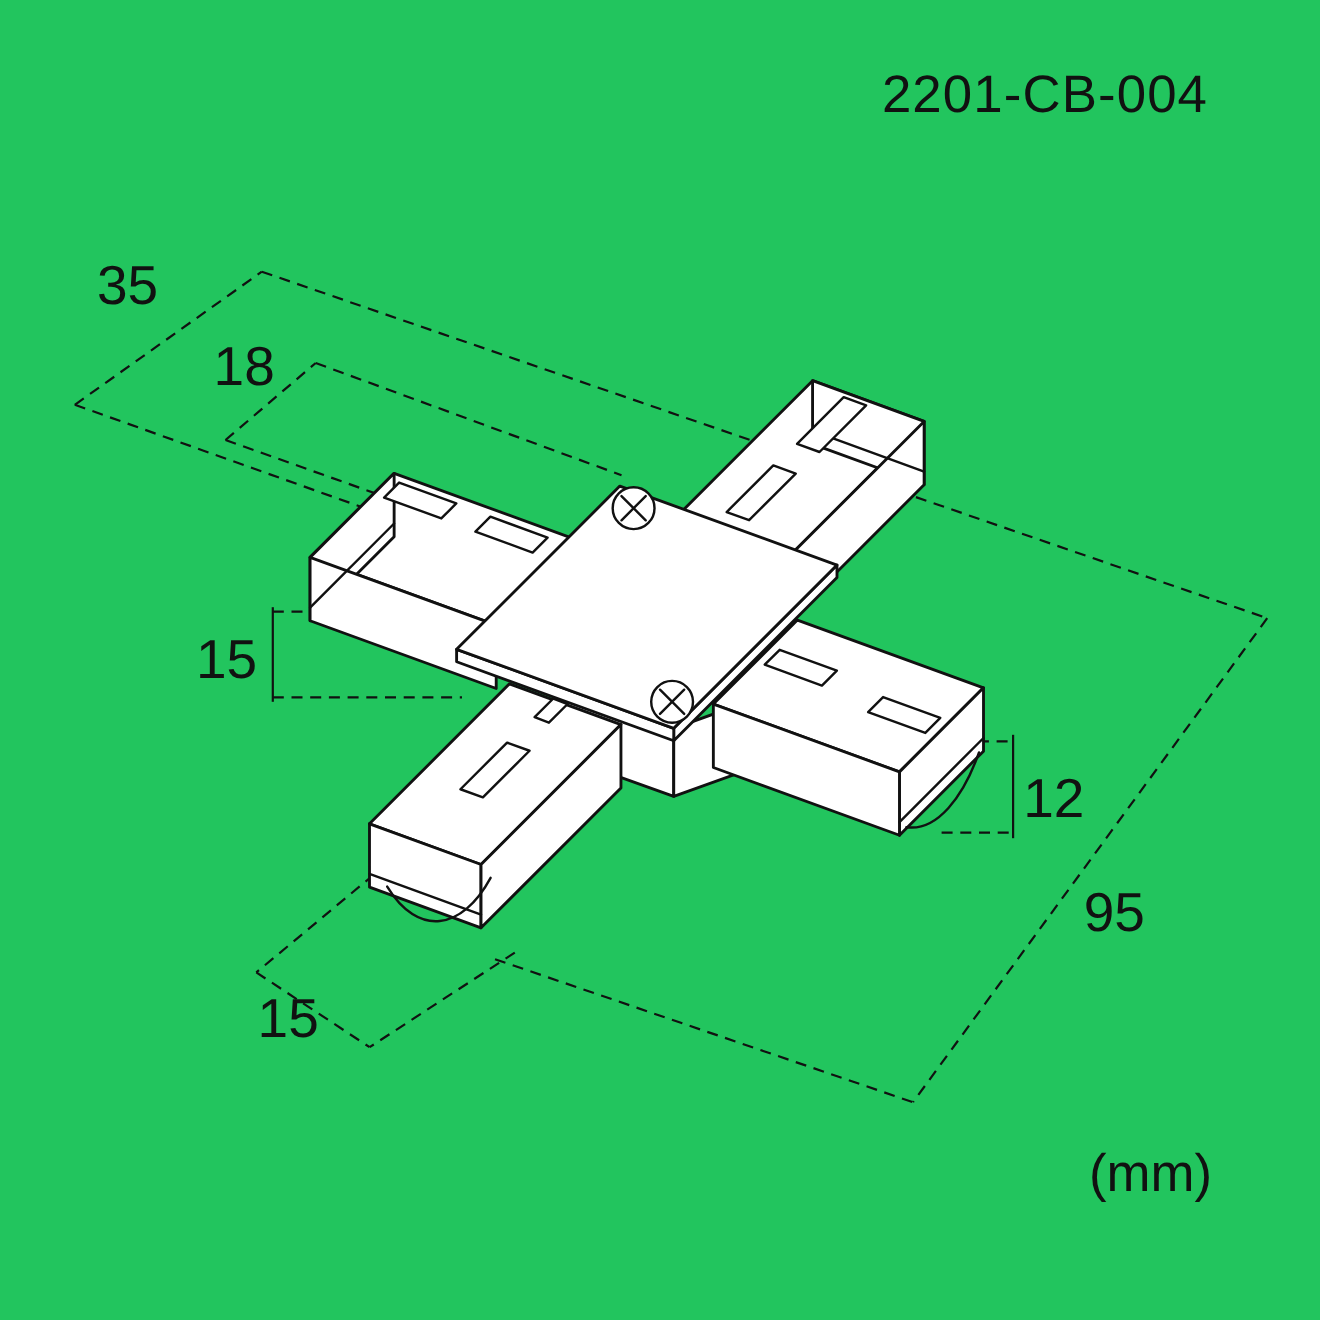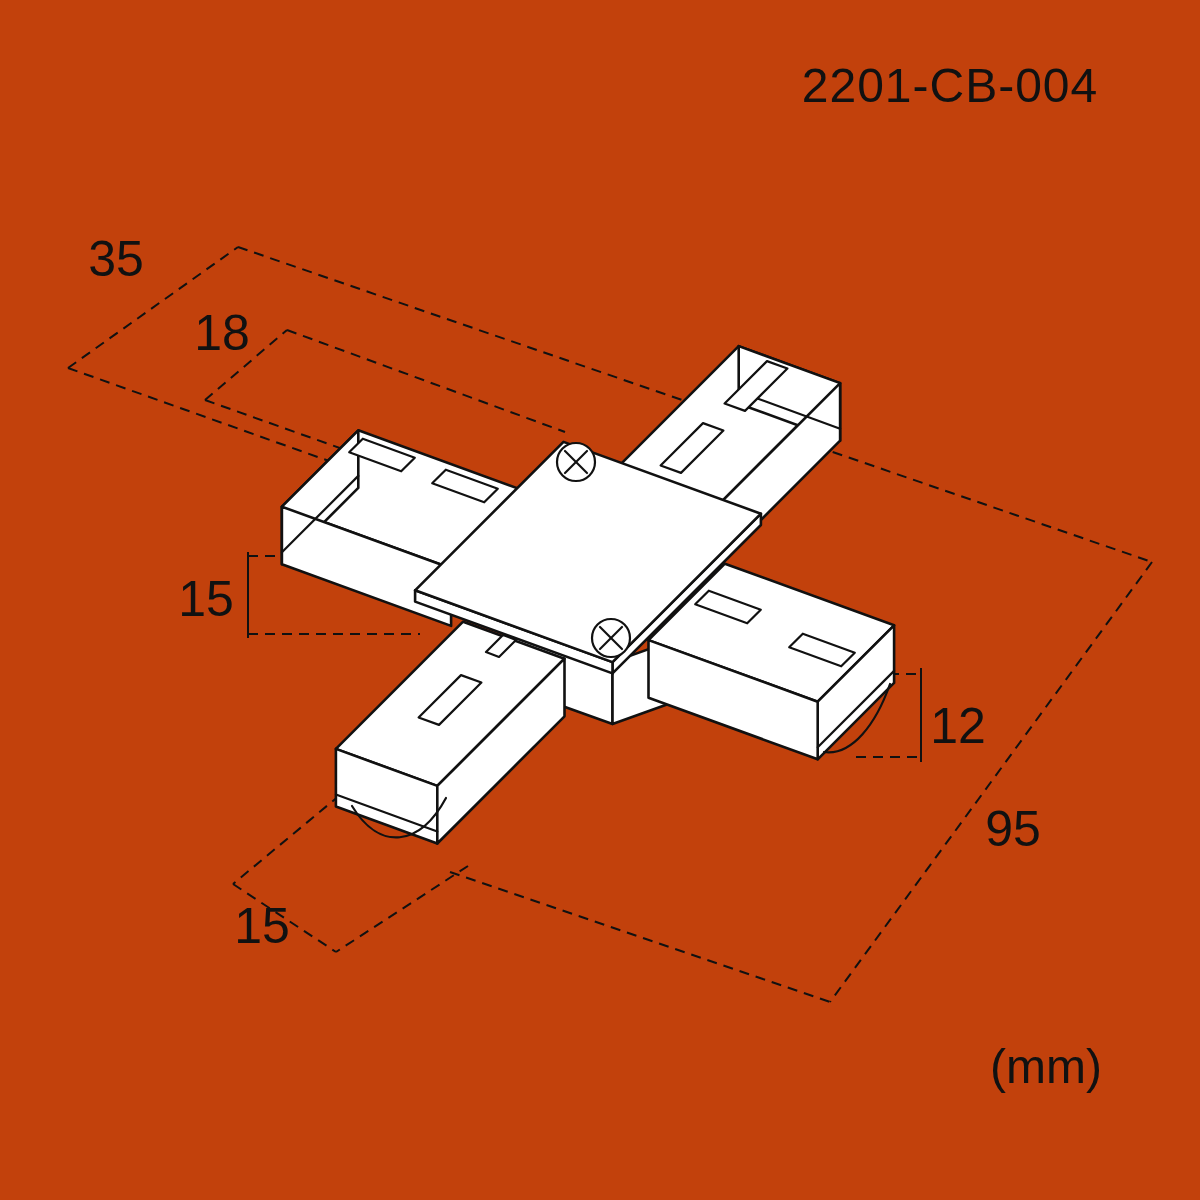--- a/index.html
+++ b/index.html
@@ -1,20 +1,20 @@
 <!DOCTYPE html>
 <html><head>
 <meta charset="utf-8">
 <style>
   html, body { margin: 0; padding: 0; background: #ffffff; }
   .page {
     position: relative;
     width: 1200px;
     height: 1200px;
-    background: #c2410c;
+    background: #22c55e;
     font-family: "Liberation Sans", "DejaVu Sans", sans-serif;
     overflow: hidden;
   }
   svg { display: block; }
   text {
     fill: #111111;
     font-family: "Liberation Sans", "DejaVu Sans", sans-serif;
   }
   .dim-label  { font-size: 50px; }
   .part-number { font-size: 48px; letter-spacing: 1px; }

